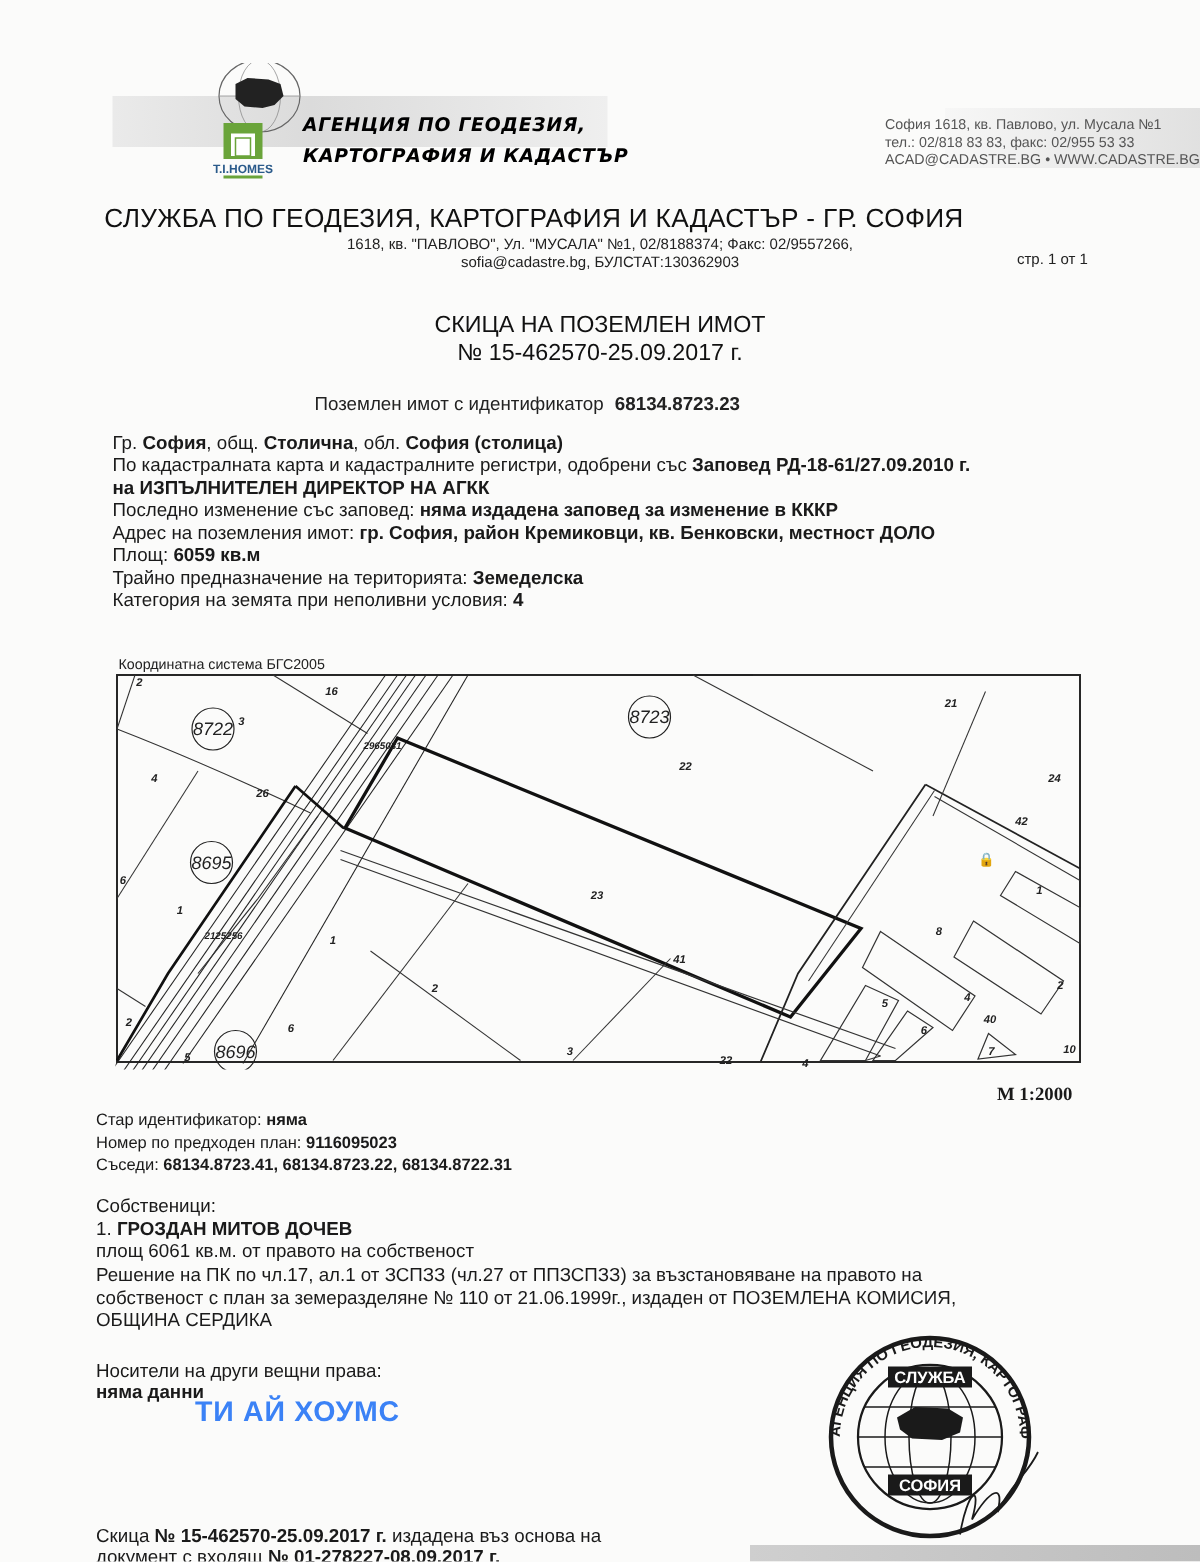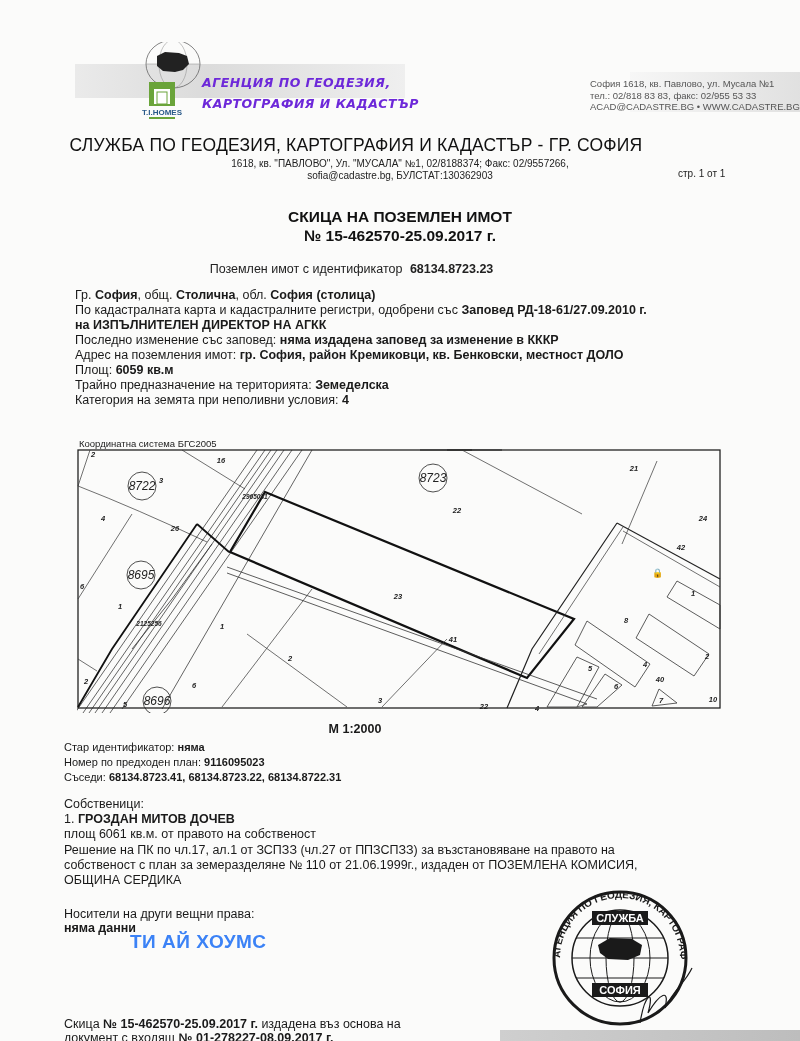--- a/index.html
+++ b/index.html
@@ -6,37 +6,37 @@
   body {
     width:800px; height:1041px; overflow:hidden; position:relative;
     background:#fbfbfa; color:#1a1a1a;
     font-family:"Liberation Sans", sans-serif;
   }
   .abs { position:absolute; }
   .scan-band-top { left:75px; top:64px; width:330px; height:34px; background:linear-gradient(90deg,#e6e6e6,#d3d3d3 40%,#ececec); opacity:.8; }
   .scan-band-right { left:630px; top:72px; width:170px; height:40px; background:linear-gradient(90deg,#f4f4f4,#cfcfcf); opacity:.6; }
   .scan-band-bottom { left:500px; top:1030px; width:300px; height:11px; background:linear-gradient(90deg,#cfcfcf,#bdbdbd); }
 
-  .agency-name { left:202px; top:72px; font-family:"DejaVu Sans", sans-serif; font-weight:bold; font-style:italic; font-size:12.5px; letter-spacing:0.5px; line-height:21px; color:#6d28d9; }
+  .agency-name { left:202px; top:72px; font-family:"DejaVu Sans", sans-serif; font-weight:bold; font-style:italic; font-size:12.5px; letter-spacing:0.5px; line-height:21px; color:#000000; }
   .agency-contact { left:590px; top:78px; font-size:9.5px; line-height:11.5px; color:#555; text-align:left; }
   .page-no { left:678px; top:121px; font-size:10px; color:#222;margin-top:47px; }
 
   .service-title { left:0; width:712px; top:135px; text-align:center; font-size:17.5px; color:#111; letter-spacing:0.2px; }
   .service-addr { left:0; width:800px; top:158px; text-align:center; font-size:10px; line-height:12px; color:#222; }
 
-  .doc-title { left:0; width:800px; top:207px; text-align:center; font-weight:bold; font-size:15.5px; line-height:19px; color:#111; }
+  .doc-title { left:0; width:800px; top:207px; text-align:center; font-weight:normal; font-size:15.5px; line-height:19px; color:#111; }
   .identifier-line { left:0; width:655px; top:262px; text-align:center; font-size:12.5px; color:#222;margin-left:24px; }
 
   .info-block { left:75px; top:288px; font-size:12.5px; line-height:15px; color:#1a1a1a; }
   .info-block b { font-weight:bold; }
 
   .coord-sys { left:79px; top:438px; font-size:9.5px; color:#222; }
 
   .map { left:77px; top:449px; width:660px; height:264px; }
-  .scale { left:0; width:720px; top:722px; text-align:center; padding-left:0; font-weight:bold; font-size:12.5px; }
+  .scale { left:0; width:720px; top:722px; text-align:right; padding-left:0; font-weight:bold; font-size:12.5px;font-family:Liberation Serif, serif; }
   .scale span { position:relative; left:-5px; }
 
   .after-map { left:64px; top:740px; font-size:11px; line-height:15px; }
   .owners { left:64px; top:797px; font-size:12.5px; line-height:15.2px; }
   .rights { left:64px; top:907px; font-size:12.5px; line-height:14px; }
   .watermark { left:130px; top:931px; font-size:19px; font-weight:bold; color:#3b82f6; letter-spacing:0.5px; }
   .footer { left:64px; top:1017px; font-size:12.5px; line-height:14px; }
 
   .stamp { left:530px; top:883px; width:185px; height:150px; }
   .logo { left:135px; top:42px; width:70px; height:80px; }

